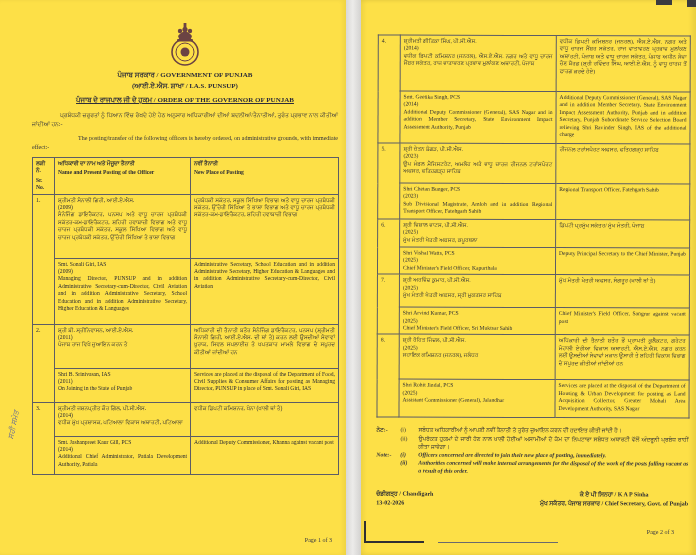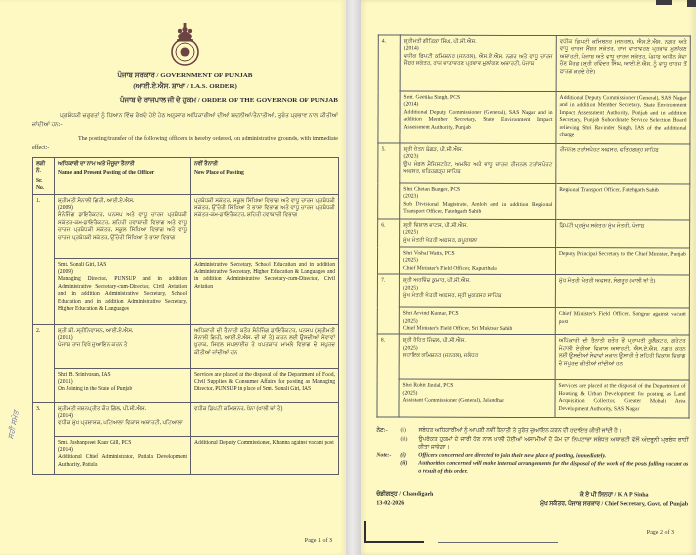--- a/index.html
+++ b/index.html
@@ -6,34 +6,34 @@
   html,body { width:696px; height:555px; }
   body {
     position:relative;
     background:#e9e8e6;
     font-family:"Liberation Serif", serif;
     color:#2c2c34;
     overflow:hidden;
   }
   .page {
     position:absolute; top:0; height:555px;
-    background:#fef9c3;
+    background:#fde047;
   }
   #page1 { left:0; width:346px; box-shadow:inset -3px 0 4px rgba(0,0,0,0.06); }
   #page2 { left:361px; width:335px; box-shadow:inset 3px 0 4px rgba(0,0,0,0.06), inset -4px 0 5px rgba(0,0,0,0.08); }
   .page-gap {
     position:absolute; left:346px; top:0; width:15px; height:555px;
     background:linear-gradient(90deg,#d9d8d6,#ecebe9 45%,#d3d2d0);
   }
   .inner1 { position:absolute; left:32px; top:0; width:306px; }
   .inner2 { position:absolute; left:16px; top:0; width:312px; transform:rotate(0.2deg); }
 
   .emblem-wrap { text-align:center; margin-top:22px; height:48px; }
   .hline { text-align:center; font-weight:bold; font-size:7px; line-height:11px; color:#2e2e3a; }
-  .order-line { margin-top:3px;text-align:right; }
+  .order-line { text-decoration:underline; margin-top:3px; }
   .intro { font-size:6px; line-height:9px; text-align:justify; margin-top:5px; color:#33333d; }
   .indent-pa { text-indent:28px; }
   .indent-en { text-indent:46px; }
 
   table { border-collapse:collapse; width:100%; margin-top:5px; table-layout:fixed; }
   td, th {
     border:1px solid #5d5d66;
     vertical-align:top; padding:2px 3px;
     font-size:5.6px; line-height:7.4px;
     text-align:left;
@@ -105,21 +105,21 @@
           <path d="M11 14 q7 -9 14 0 l-1.5 4 h-11 z"></path>
           <rect x="10" y="17" width="16" height="2.4" rx="1"></rect>
           <circle cx="13" cy="9" r="2.2"></circle>
           <circle cx="18" cy="7.5" r="2.6"></circle>
           <circle cx="23" cy="9" r="2.2"></circle>
           <rect x="16.6" y="1" width="2.8" height="5"></rect>
         </g>
       </svg>
     </div>
     <div class="hline">ਪੰਜਾਬ ਸਰਕਾਰ / GOVERNMENT OF PUNJAB</div>
-    <div class="hline">(ਆਈ.ਏ.ਐਸ. ਸ਼ਾਖਾ / I.A.S. ORDER)</div>
+    <div class="hline">(ਆਈ.ਏ.ਐਸ. ਸ਼ਾਖਾ / I.A.S. PUNSUP)</div>
     <div class="hline order-line">ਪੰਜਾਬ ਦੇ ਰਾਜਪਾਲ ਜੀ ਦੇ ਹੁਕਮ / ORDER OF THE GOVERNOR OF PUNJAB</div>
 
     <div class="intro indent-pa">ਪ੍ਰਬੰਧਕੀ ਜ਼ਰੂਰਤਾਂ ਨੂੰ ਧਿਆਨ ਵਿੱਚ ਰੱਖਦੇ ਹੋਏ ਹੇਠ ਅਨੁਸਾਰ ਅਧਿਕਾਰੀਆਂ ਦੀਆਂ ਬਦਲੀਆਂ/ਤੈਨਾਤੀਆਂ, ਤੁਰੰਤ ਪ੍ਰਭਾਵ ਨਾਲ ਕੀਤੀਆਂ ਜਾਂਦੀਆਂ ਹਨ:-</div>
     <div class="intro indent-en">The posting/transfer of the following officers is hereby ordered, on administrative grounds, with immediate effect:-</div>
 
     <table id="t1">
       <colgroup>
           <col class="c-sr">
           <col class="c-mid">
           <col class="c-new">

